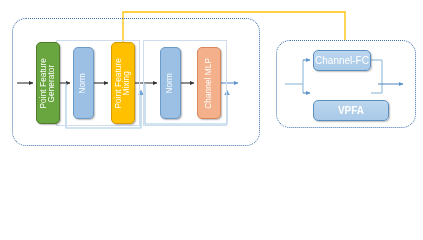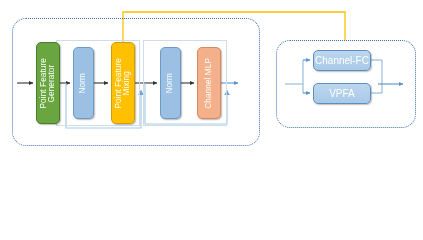--- a/index.html
+++ b/index.html
@@ -91,21 +91,21 @@
     background: linear-gradient(180deg, #bcd6ee 0%, #a8c9e8 100%);
     display: flex;
     align-items: center;
     justify-content: center;
     color: #ffffff;
     font-size: 10px;
     box-shadow: 1px 1px 1.5px rgba(0,0,0,0.26);
     white-space: nowrap;
   }
   #blk-cfc  { left: 313px; top: 50px; width: 58px; height: 21px; }
-  #blk-vpfa { left: 313px; top: 83px; width: 58px; height: 21px; }
+  #blk-vpfa { left: 313px; top: 100px; width: 76px; height: 21px; font-weight: bold; }
 </style>
 </head>
 <body>
 
 <div id="canvas">
 
   <svg id="wires" viewBox="0 0 423 155" width="423" height="155">
     <defs>
       <marker id="ah-dark" markerWidth="5" markerHeight="5" refX="4.2" refY="2.5" orient="auto" markerUnits="userSpaceOnUse">
         <path d="M0,0.4 L4.6,2.5 L0,4.6 z" fill="#333333"></path>

